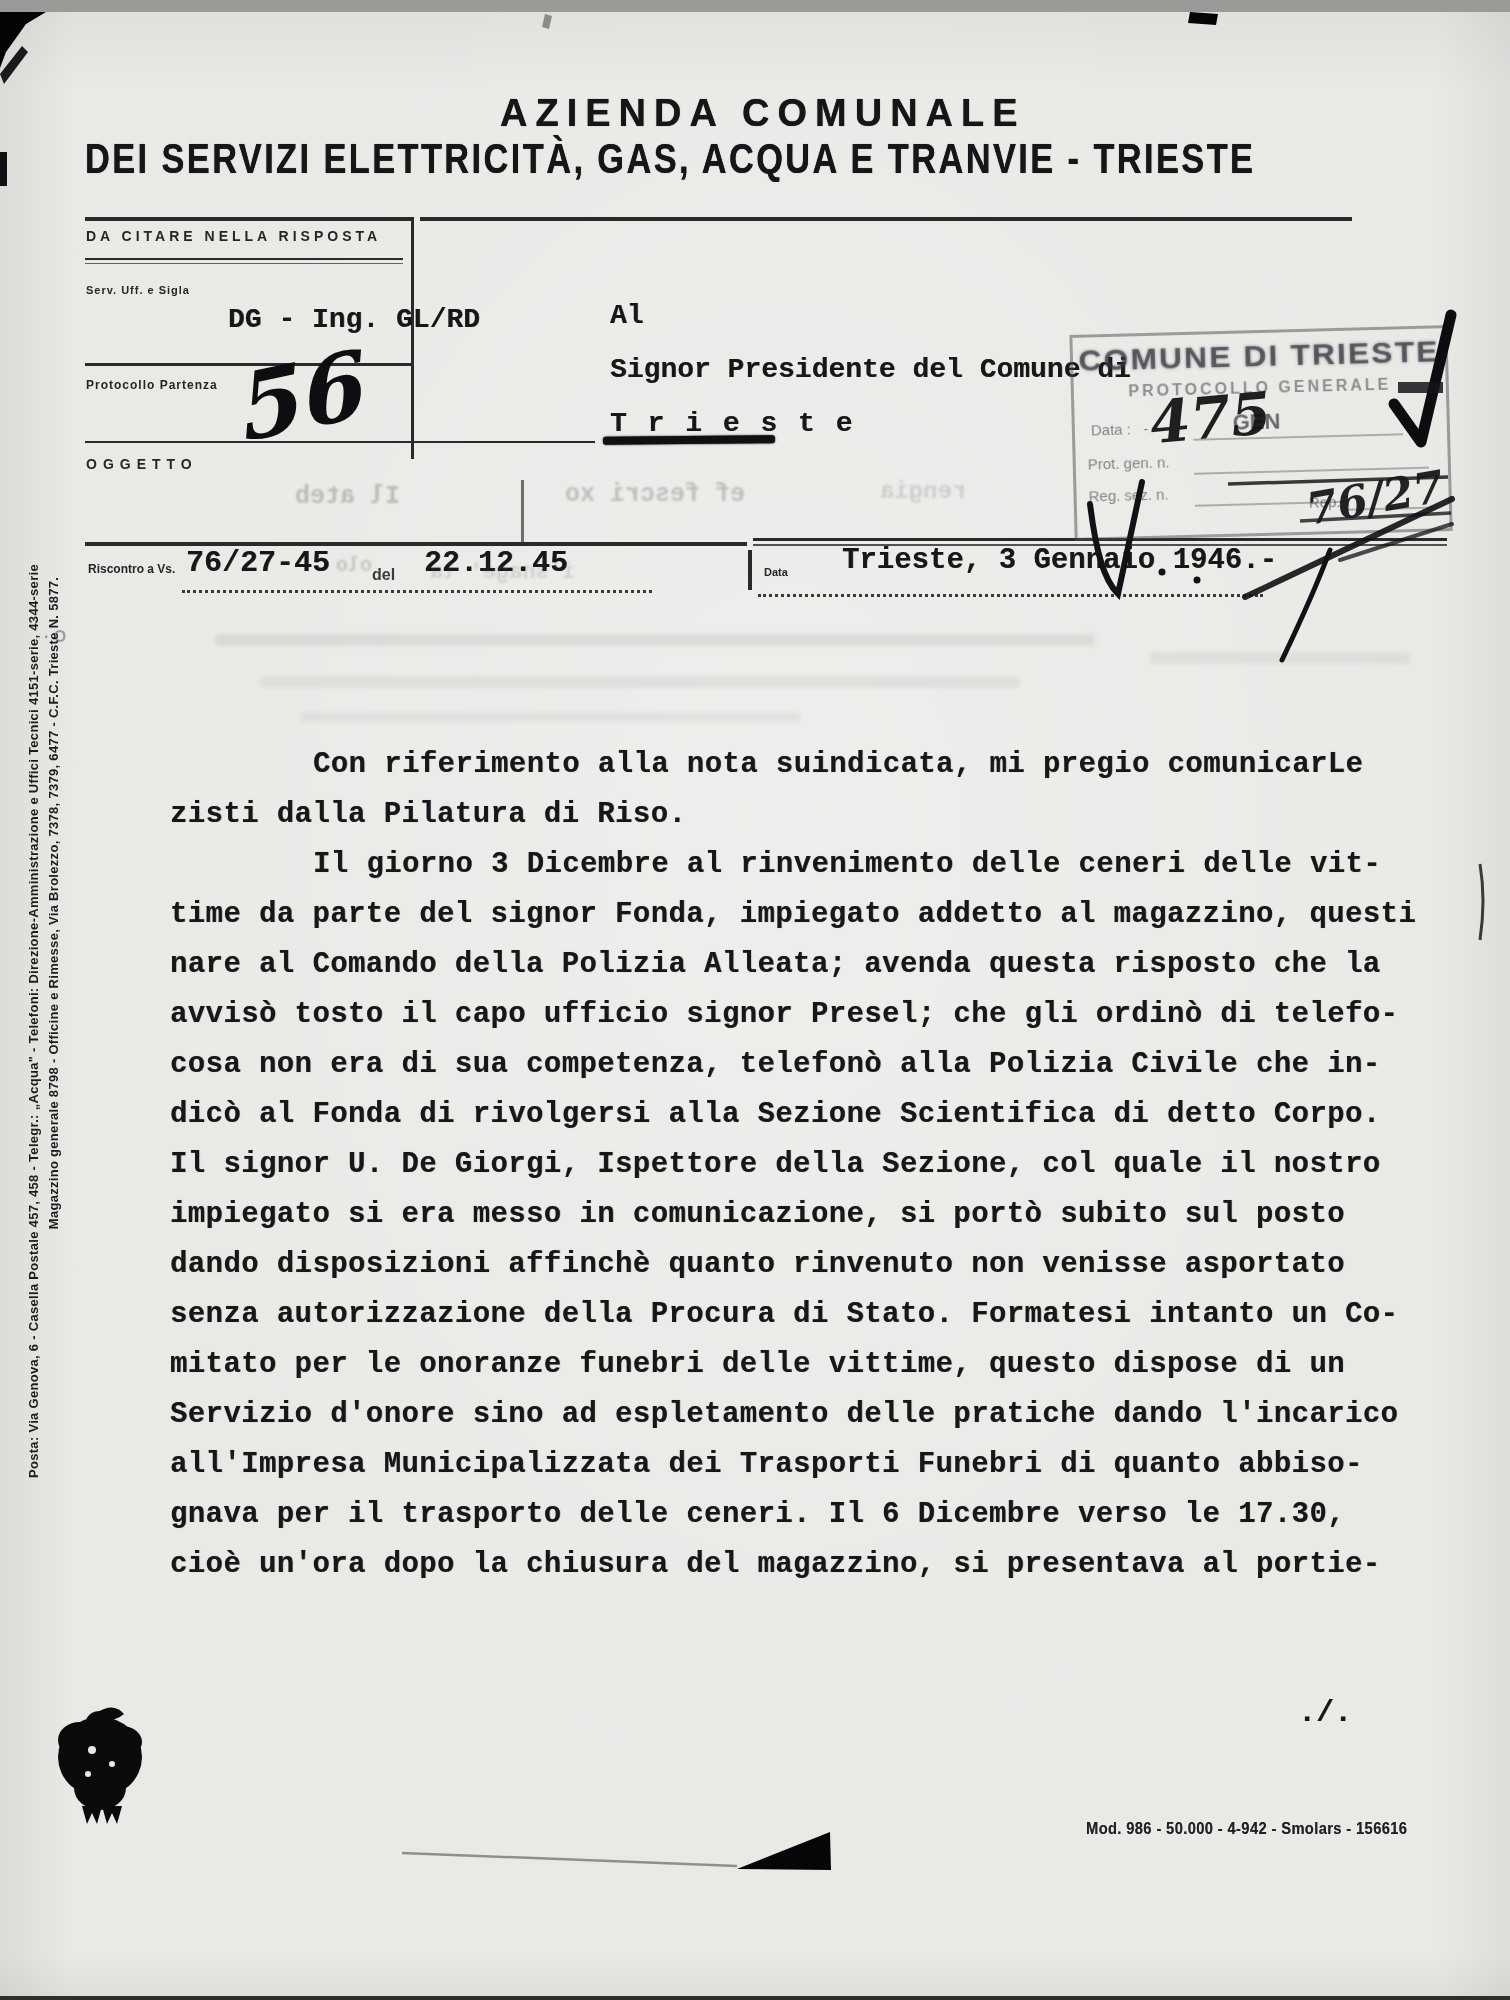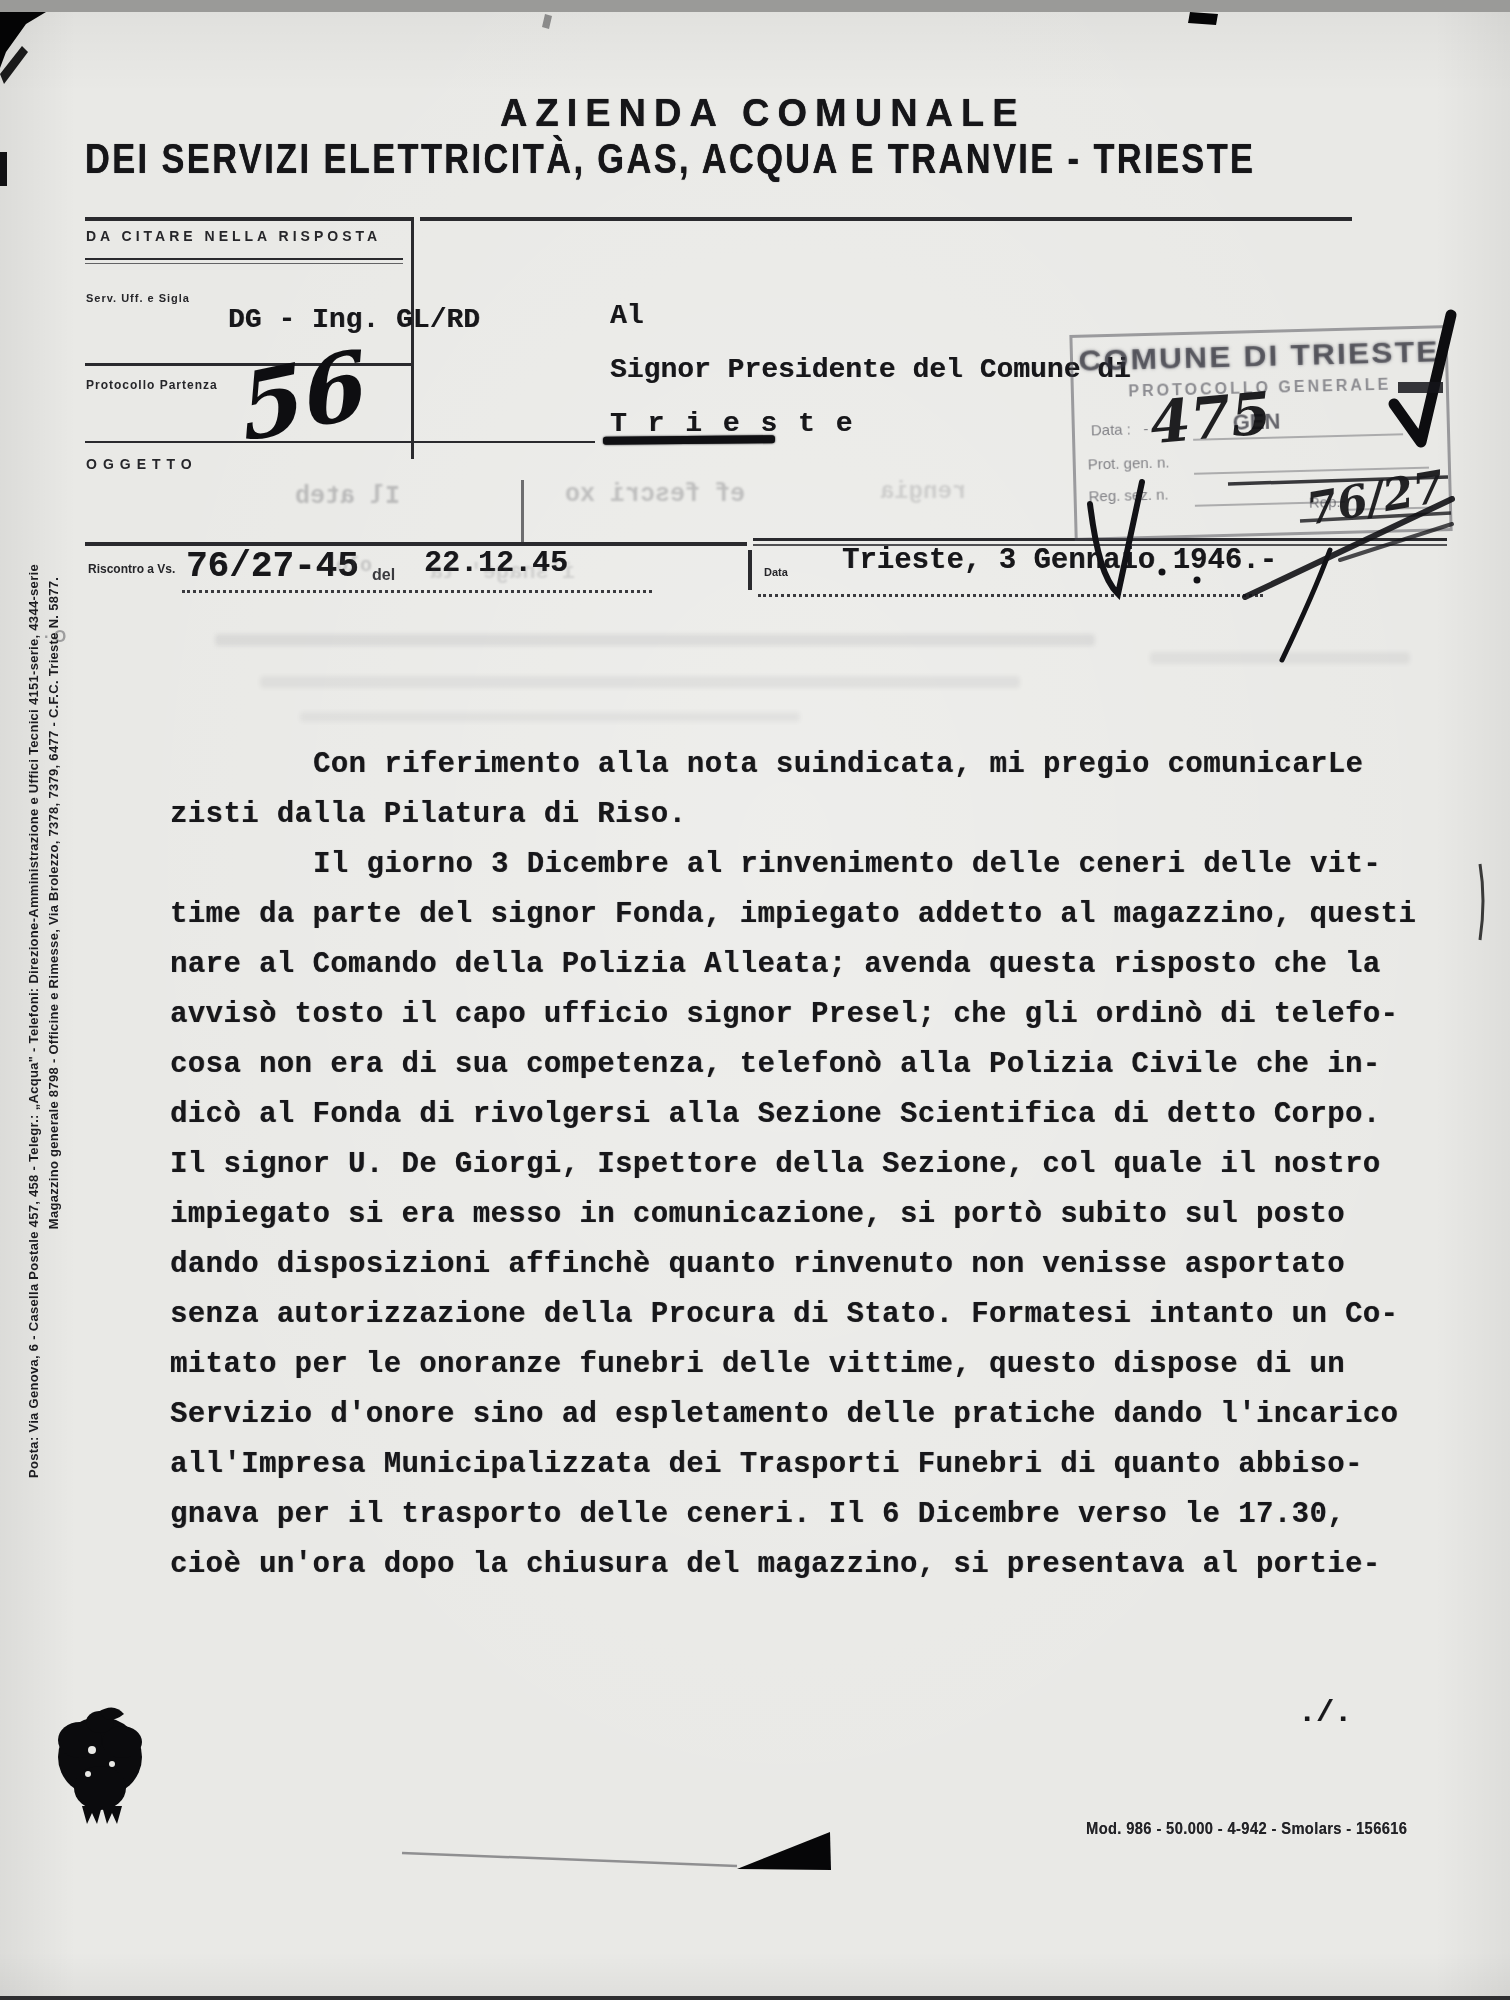--- a/index.html
+++ b/index.html
@@ -18,21 +18,21 @@
   .lbl{font-weight:bold;color:#26262a;white-space:pre;}
   .rule{position:absolute;background:#2a2a2e;}
   .dotted{position:absolute;border-bottom:3px dotted #3a3a3e;}
   
   .h1{left:500px;top:80px;font-size:38px;font-weight:bold;letter-spacing:8px;color:#161619;
       text-shadow:0 0 .8px #16161a;}
   .h2{left:85px;top:122px;font-size:43px;font-weight:bold;letter-spacing:3px;color:#161619;
       transform:scaleX(.80);transform-origin:0 0;text-shadow:0 0 .8px #16161a;white-space:pre;}
   
   .cite{left:86px;top:216px;font-size:14px;letter-spacing:4px;}
-  .serv{left:86px;top:280px;font-size:11px;letter-spacing:1px;}
+  .serv{left:86px;top:272px;font-size:11px;letter-spacing:1px;}
   .servval{left:228px;top:292px;font-size:28px;}
   .protlbl{left:86px;top:366px;font-size:12px;letter-spacing:1px;}
   .ogg{left:86px;top:444px;font-size:14px;letter-spacing:6px;}
   
   .hw{position:absolute;font-family:"DejaVu Serif",serif;font-style:italic;font-weight:bold;color:#0e0e11;}
   .hw56{left:240px;top:330px;font-size:92px;transform:rotate(-12deg) skewX(-6deg);}
   .hw475{left:1150px;top:372px;font-size:58px;transform:rotate(-5deg);opacity:.92;}
   .hw7627{left:1306px;top:460px;font-size:44px;transform:rotate(-10deg);opacity:.9;}
   
   .rc1{left:610px;top:288px;font-size:28px;}
@@ -49,21 +49,21 @@
   .st2{left:0;right:0;top:46px;text-align:center;font-size:16px;font-weight:bold;letter-spacing:3px;
        color:rgba(64,64,74,.55);}
   .stday{left:16px;top:84px;font-size:15px;color:rgba(58,58,68,.6);}
   .stgen{left:158px;top:76px;font-size:22px;font-weight:bold;color:rgba(44,44,54,.7);}
   .stprot{left:12px;top:118px;font-size:15px;color:rgba(58,58,68,.6);}
   .streg{left:12px;top:150px;font-size:15px;color:rgba(58,58,68,.6);}
   .strep{left:232px;top:162px;font-size:15px;color:rgba(58,58,68,.6);}
   .stline{position:absolute;height:2px;background:rgba(40,40,50,.32);}
   
   .rlbl{left:88px;top:550px;font-size:12px;}
-  .rval{left:186px;top:534px;font-size:36px;}
+  .rval{left:186px;top:534px;font-size:30px;}
   .dlbl{left:372px;top:554px;font-size:16px;color:#3a3a3e;}
   .dval{left:424px;top:534px;font-size:30px;}
   .datlbl{left:764px;top:554px;font-size:11px;}
   .datval{left:842px;top:532px;font-size:29px;}
   
   .ghost{position:absolute;font-family:"Liberation Mono",monospace;font-weight:bold;color:#55555a;
          transform:scaleX(-1);filter:blur(1.2px);white-space:pre;}
   .smear{position:absolute;filter:blur(2px);background:rgba(80,80,86,.10);border-radius:4px;}
   
   .body{left:170px;top:728px;width:1262px;}

